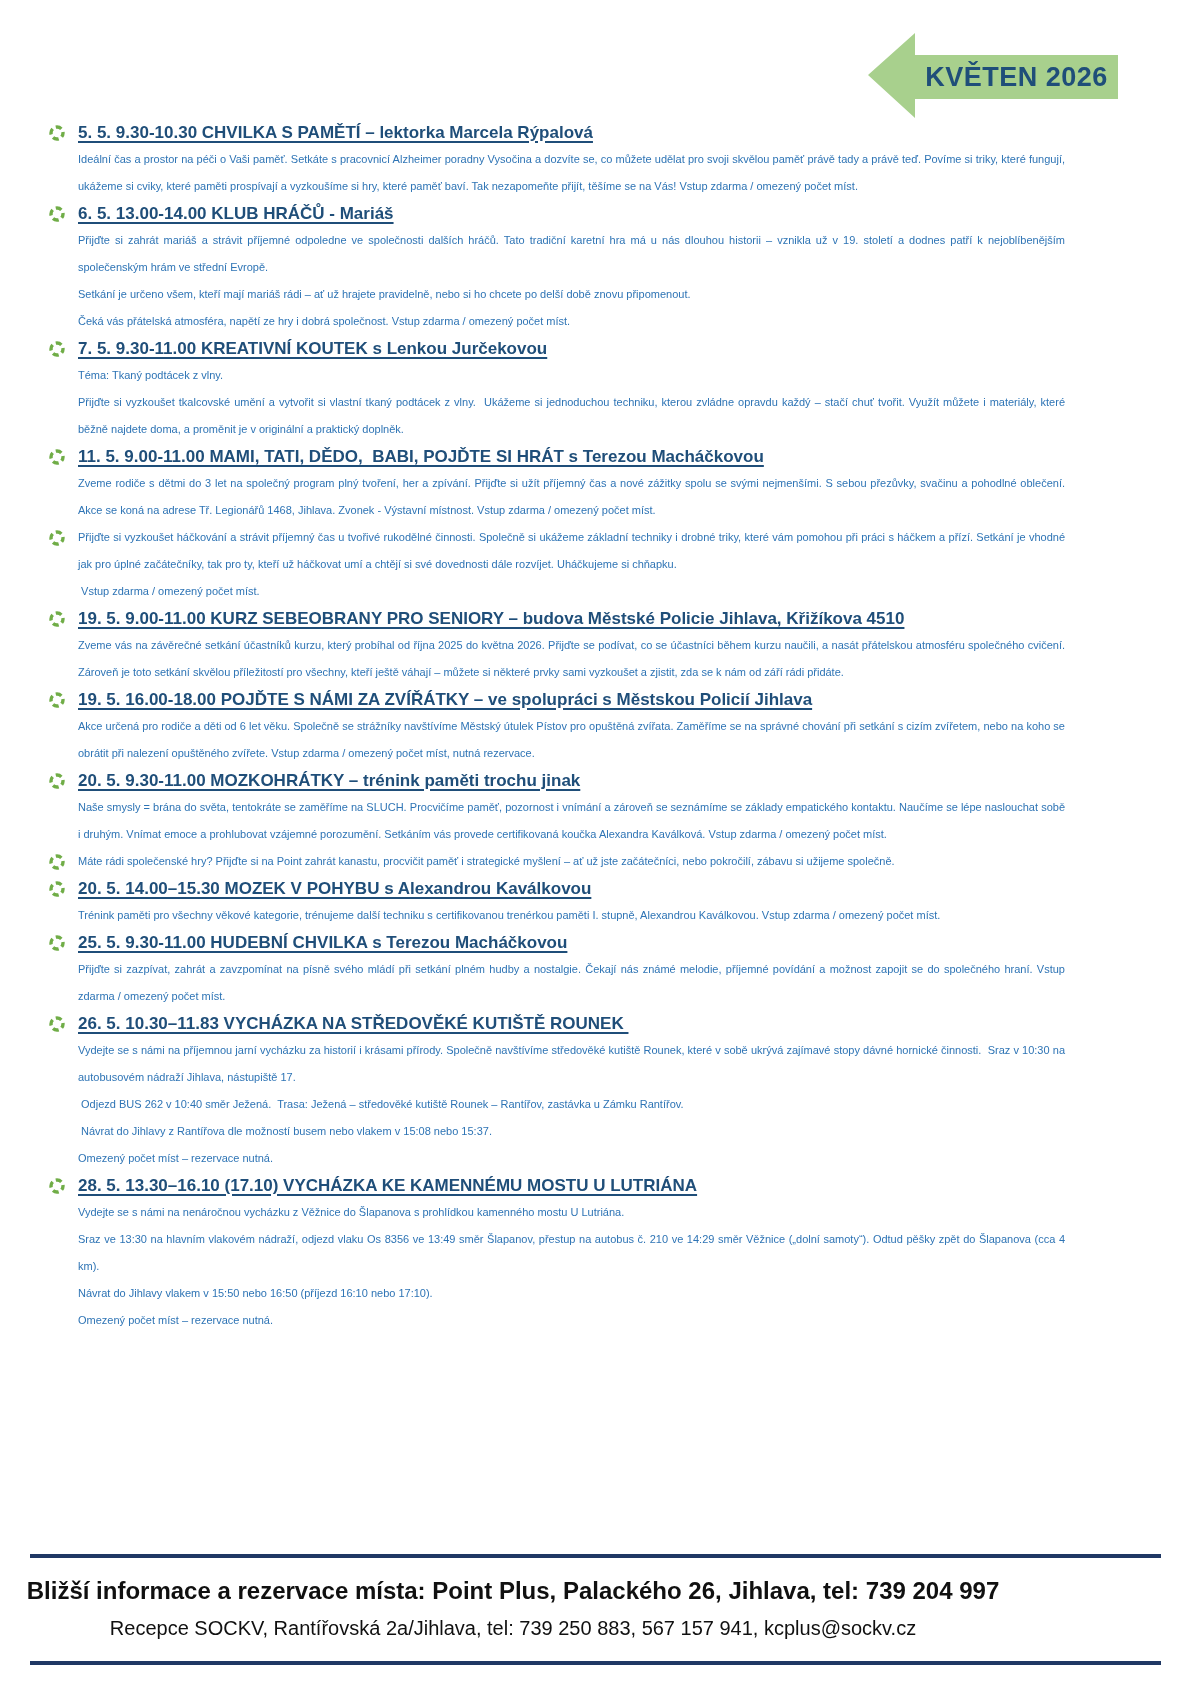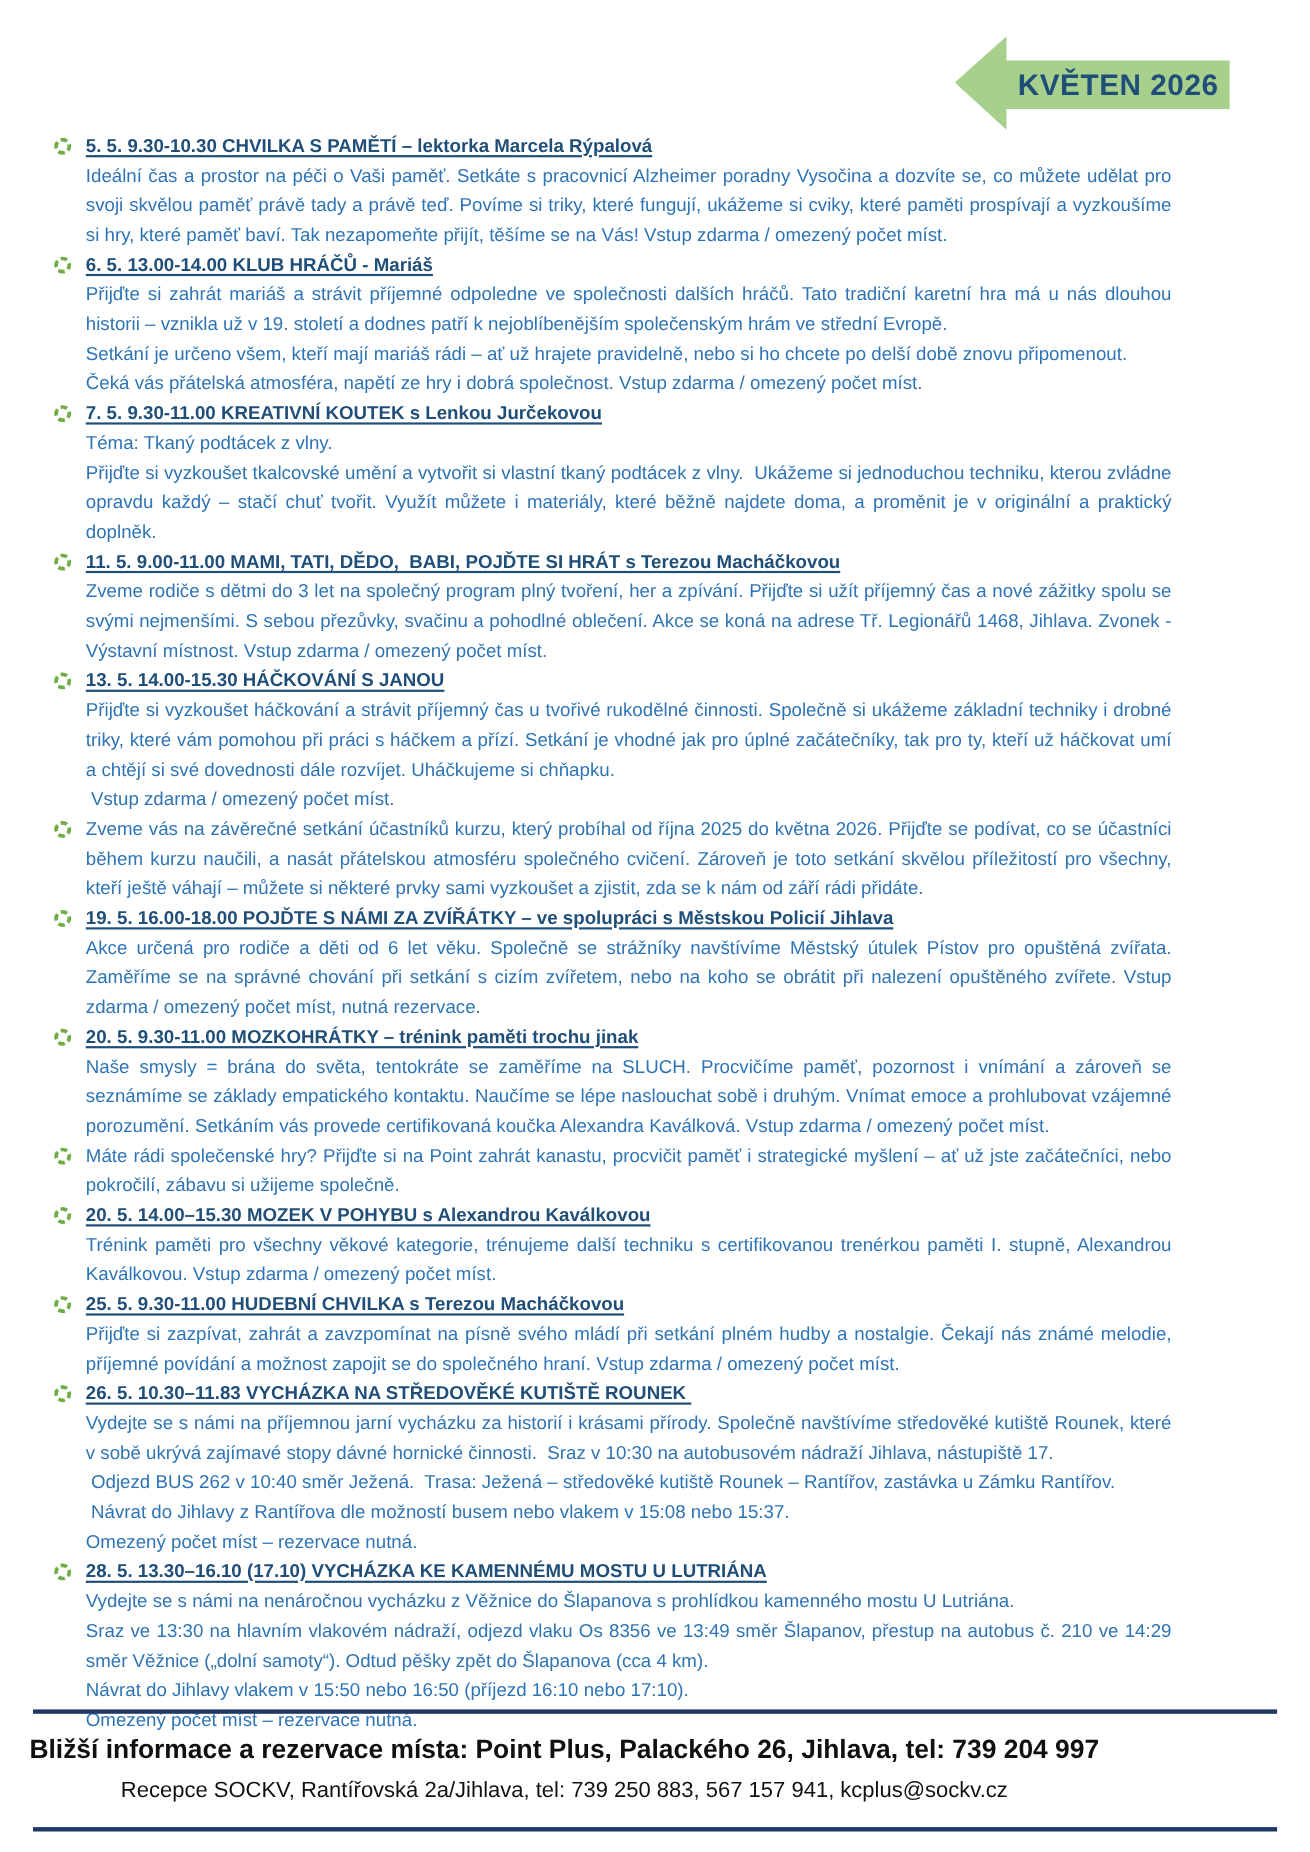--- a/index.html
+++ b/index.html
@@ -24,21 +24,21 @@
   .events{position:absolute;left:78px;top:95px;width:987px;margin-top:24px;}
   .event{position:relative;}
   .bullet{position:absolute;left:-30px;top:5px;width:18px;height:18px;}
   .title{
     margin:0;font-size:17px;line-height:27px;font-weight:bold;
     color:#1f4e79;text-decoration:underline;
     text-underline-offset:3px;text-decoration-thickness:1.5px;
     white-space:pre-wrap;
   }
   .para{
-    margin:0;font-size:17px;line-height:27px;color:#2e74b5;
+    margin:0;font-size:11px;line-height:27px;color:#2e74b5;
     text-align:justify;white-space:pre-wrap;
   }
   
   .rule{position:absolute;left:30px;width:1131px;height:4px;background:#1f3864;}
   .rule-top{top:1554px;}
   .rule-bottom{top:1661px;}
   .footer{
     position:absolute;left:0;top:1572px;width:1026px;text-align:center;color:#101010;
   }
   .footer-line1{font-size:24px;font-weight:bold;line-height:38px;margin:0;}
@@ -97,31 +97,31 @@
       <h3 class="title">11. 5. 9.00-11.00 MAMI, TATI, DĚDO,  BABI, POJĎTE SI HRÁT s Terezou Macháčkovou</h3>
       <div class="event-body">
           <p class="para">Zveme rodiče s dětmi do 3 let na společný program plný tvoření, her a zpívání. Přijďte si užít příjemný čas a nové zážitky spolu se svými nejmenšími. S sebou přezůvky, svačinu a pohodlné oblečení. Akce se koná na adrese Tř. Legionářů 1468, Jihlava. Zvonek - Výstavní místnost. Vstup zdarma / omezený počet míst.</p>
         </div>
     </div>
 
     <div class="event">
       <svg class="bullet" viewBox="0 0 18 18" aria-hidden="true">
         <circle cx="9" cy="9" r="6" fill="none" stroke="#70ad47" stroke-width="3.4" stroke-dasharray="6 3.42" stroke-dashoffset="2"></circle>
       </svg>
-      <h3 class="title">13. 5. 14.00-15.30 HÁČKOVÁNÍ S JANOU</h3>
       <div class="event-body">
           <p class="para">Přijďte si vyzkoušet háčkování a strávit příjemný čas u tvořivé rukodělné činnosti. Společně si ukážeme základní techniky i drobné triky, které vám pomohou při práci s háčkem a přízí. Setkání je vhodné jak pro úplné začátečníky, tak pro ty, kteří už háčkovat umí a chtějí si své dovednosti dále rozvíjet. Uháčkujeme si chňapku.</p>
           <p class="para"> Vstup zdarma / omezený počet míst.</p>
         </div>
     </div>
 
     <div class="event">
       <svg class="bullet" viewBox="0 0 18 18" aria-hidden="true">
         <circle cx="9" cy="9" r="6" fill="none" stroke="#70ad47" stroke-width="3.4" stroke-dasharray="6 3.42" stroke-dashoffset="2"></circle>
       </svg>
+      <h3 class="title">19. 5. 9.00-11.00 KURZ SEBEOBRANY PRO SENIORY – budova Městské Policie Jihlava, Křižíkova 4510</h3>
       <div class="event-body">
           <p class="para">Zveme vás na závěrečné setkání účastníků kurzu, který probíhal od října 2025 do května 2026. Přijďte se podívat, co se účastníci během kurzu naučili, a nasát přátelskou atmosféru společného cvičení. Zároveň je toto setkání skvělou příležitostí pro všechny, kteří ještě váhají – můžete si některé prvky sami vyzkoušet a zjistit, zda se k nám od září rádi přidáte.</p>
         </div>
     </div>
 
     <div class="event">
       <svg class="bullet" viewBox="0 0 18 18" aria-hidden="true">
         <circle cx="9" cy="9" r="6" fill="none" stroke="#70ad47" stroke-width="3.4" stroke-dasharray="6 3.42" stroke-dashoffset="2"></circle>
       </svg>
       <h3 class="title">19. 5. 16.00-18.00 POJĎTE S NÁMI ZA ZVÍŘÁTKY – ve spolupráci s Městskou Policií Jihlava</h3>

